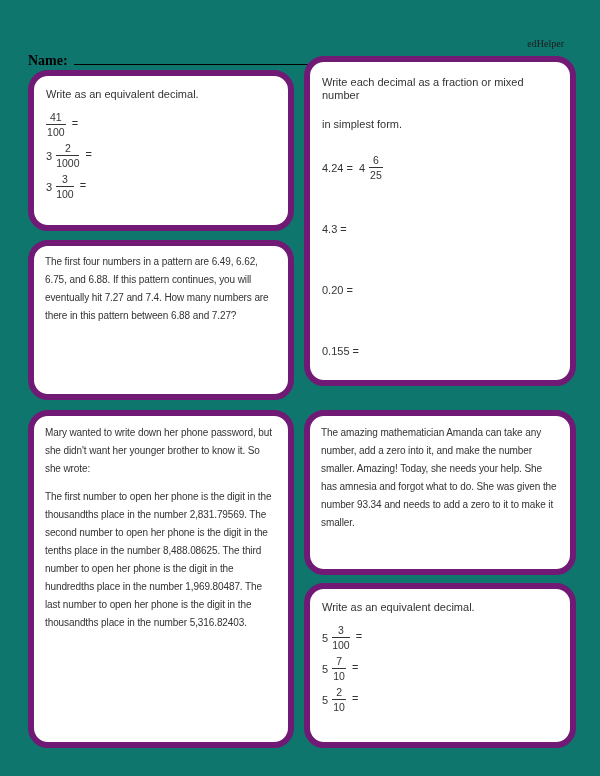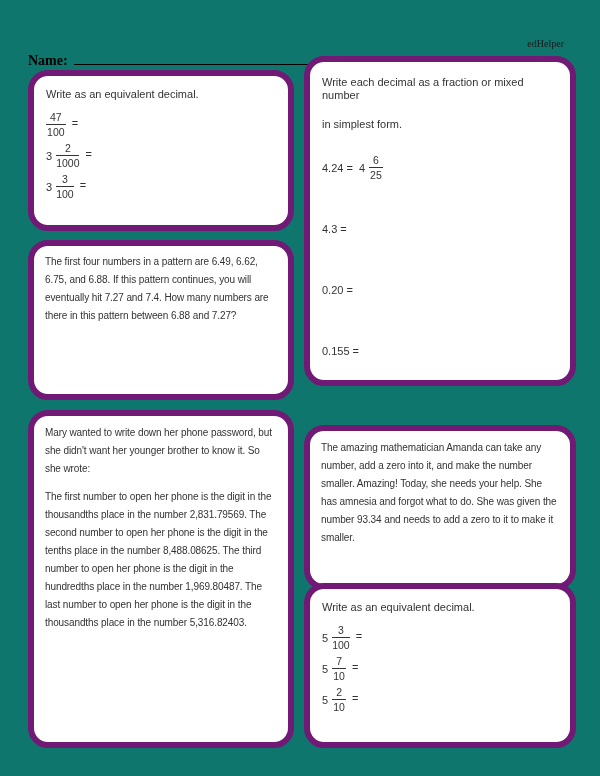--- a/index.html
+++ b/index.html
@@ -20,21 +20,21 @@
     height:13px; margin-left:6px; vertical-align:baseline;
   }
   .box {
     position:absolute; border:6px solid #701a75; border-radius:20px;
     box-sizing:border-box; background:#fff;
   }
   .box-eq1     { left:28px;  top:70px;  width:266px; height:161px; padding:12px 12px; }
   .box-pattern { left:28px;  top:240px; width:266px; height:160px; padding:7px 11px; }
   .box-phone   { left:28px;  top:410px; width:266px; height:338px; padding:8px 11px; }
   .box-conv    { left:304px; top:56px;  width:272px; height:330px; padding:14px 12px; }
-  .box-amanda  { left:304px; top:410px; width:272px; height:165px; padding:8px 11px;margin-top:15px; }
+  .box-amanda  { left:304px; top:410px; width:272px; height:165px; padding:8px 11px; }
   .box-eq2     { left:304px; top:583px; width:272px; height:165px; padding:12px 12px; }
 
   .prompt { font-size:11px; line-height:13px; }
   .prompt-gap { margin-bottom:16px; }
   .para { font-size:10px; line-height:18px; letter-spacing:-0.1px; margin:0 0 10px 0; }
   .para:last-child { margin-bottom:0; }
 
   .equiv-list { margin-top:8px; }
   .equiv-list .frac-row { height:31px; display:flex; align-items:center; gap:6px; }
   .conv-list { margin-top:6px; }
@@ -59,21 +59,21 @@
   <div class="name-row">
     <span class="name-label">Name:</span><span class="name-line"></span>
   </div>
 
   <div class="box box-eq1">
     <div class="prompt">Write as an equivalent decimal.</div>
     <div class="equiv-list">
         <div class="frac-row">
           <span class="mixed">
             <span class="frac">
-              <span class="num">47</span>
+              <span class="num">41</span>
               <span class="den">100</span>
             </span>
           </span>
           <span class="equals">=</span>
         </div>
         <div class="frac-row">
           <span class="mixed">
             <span class="whole">3</span>
             <span class="frac">
               <span class="num">2</span>

